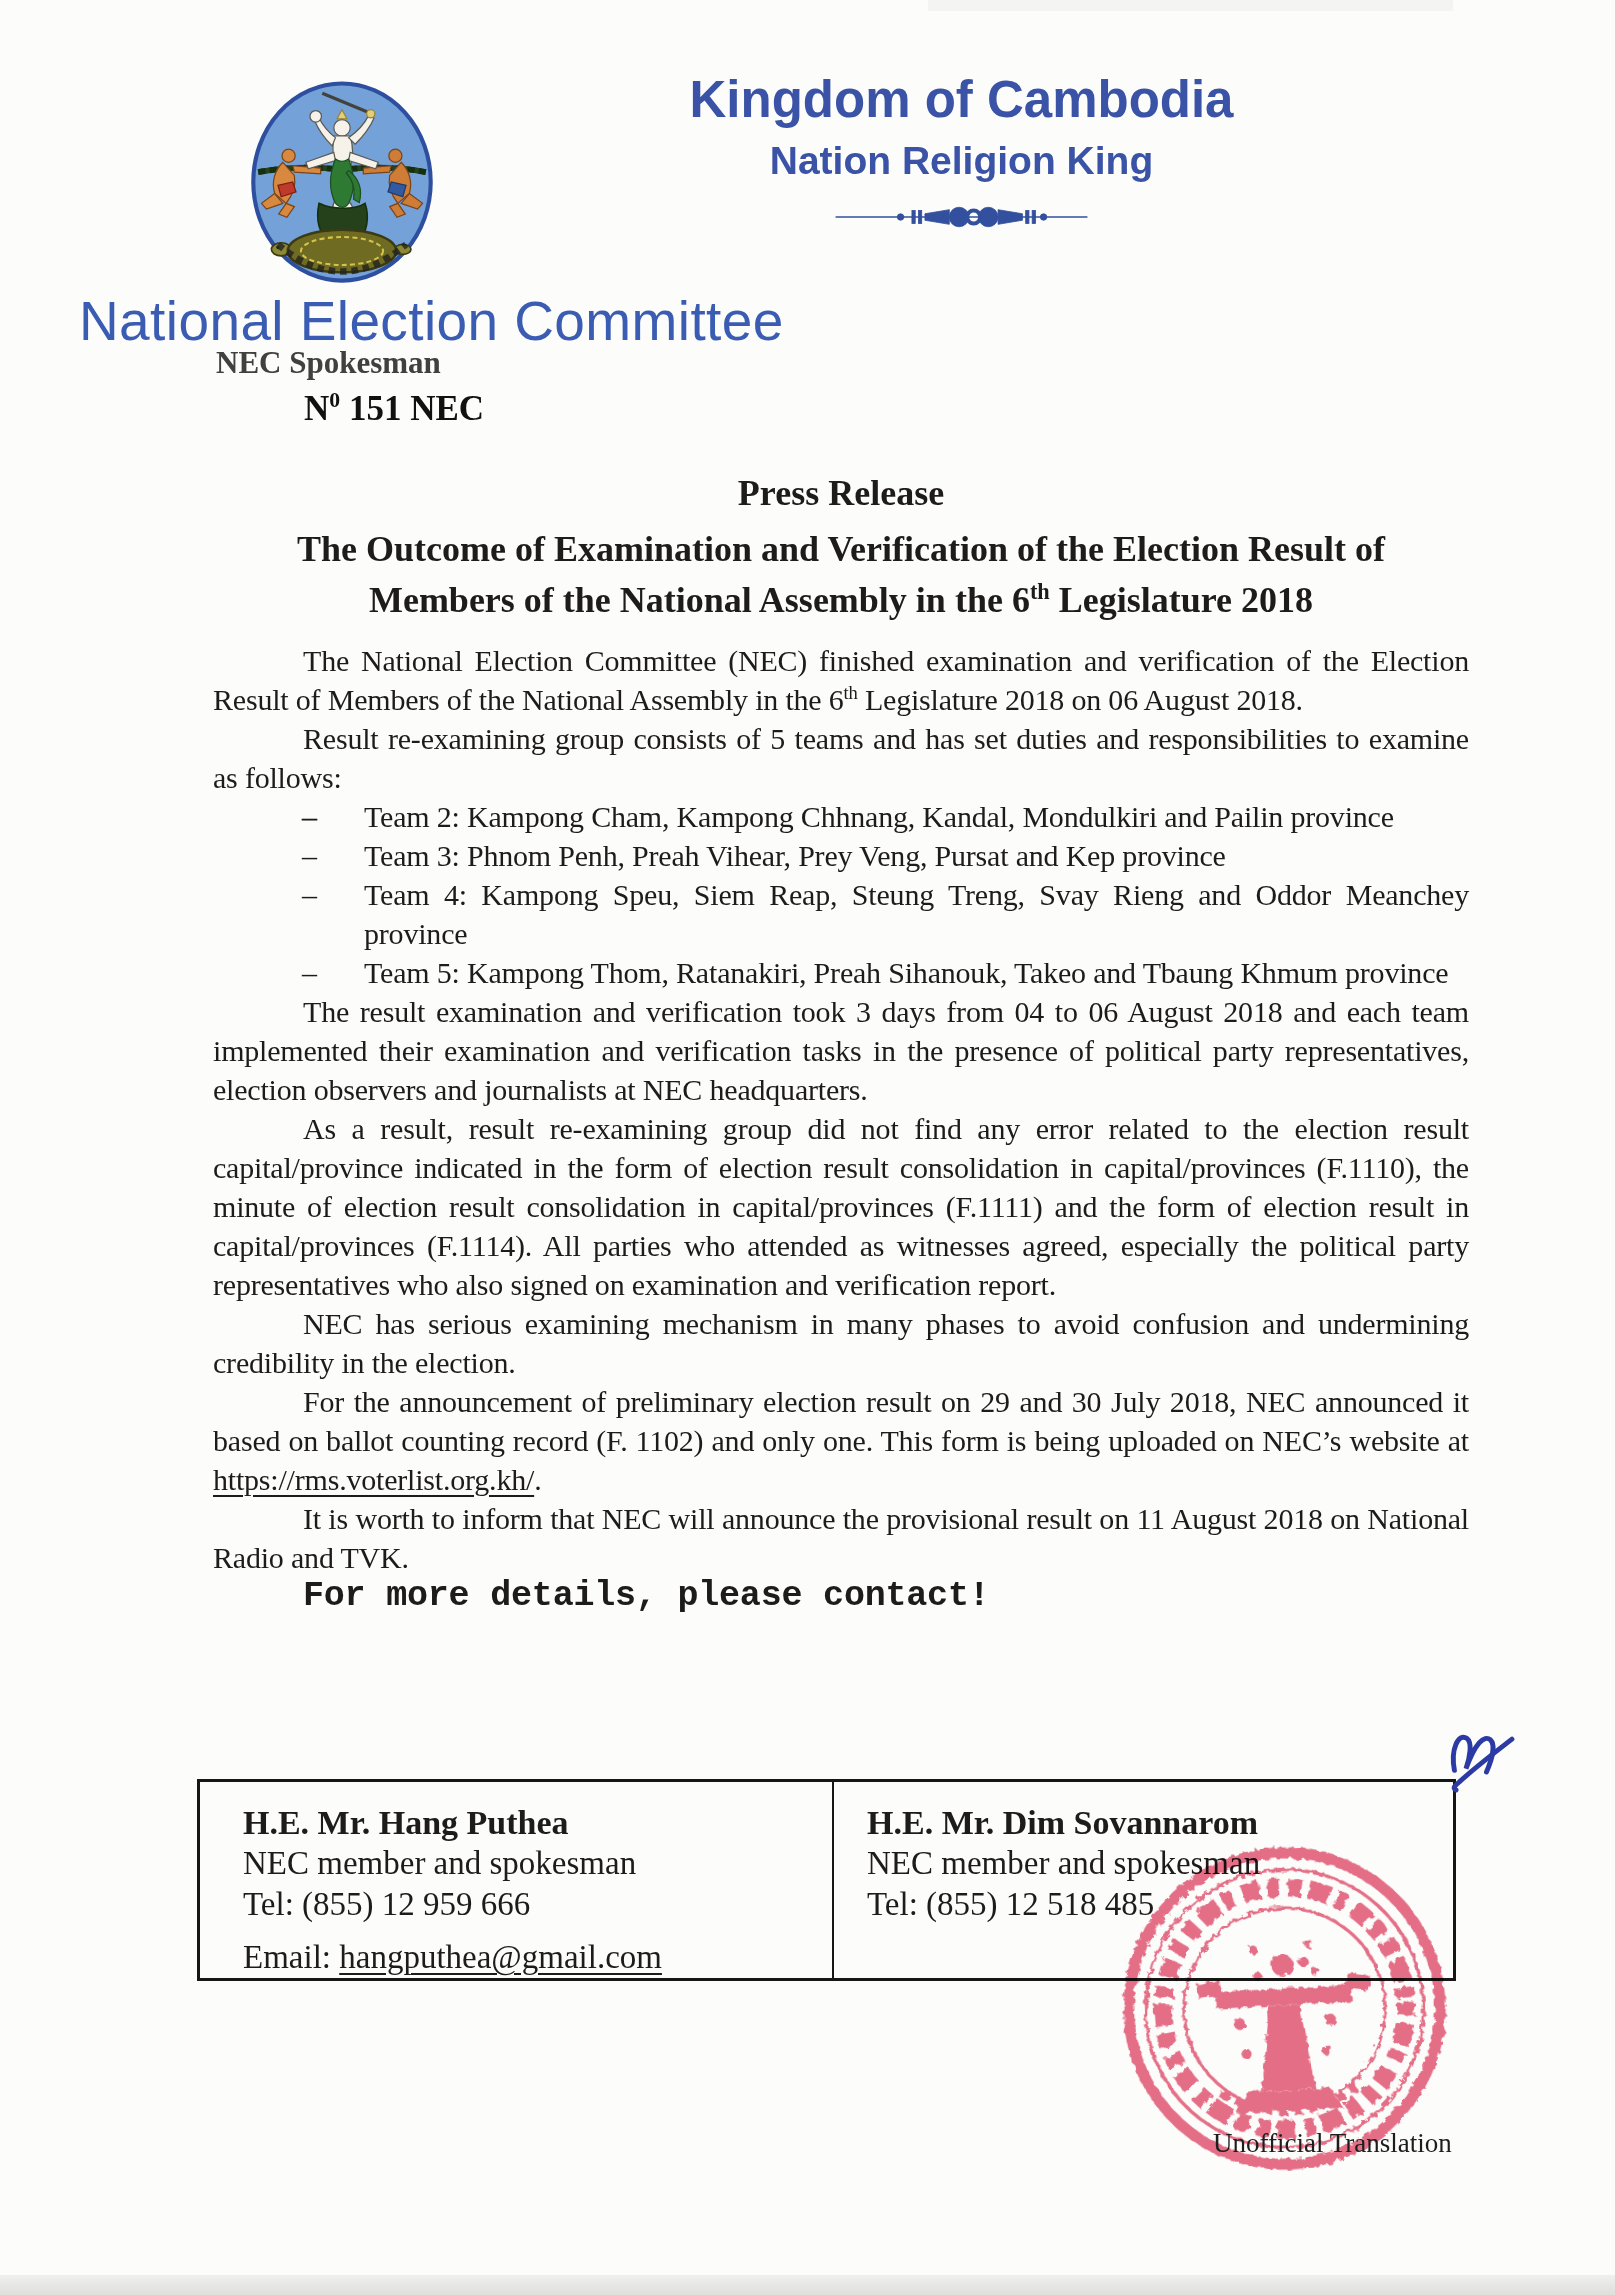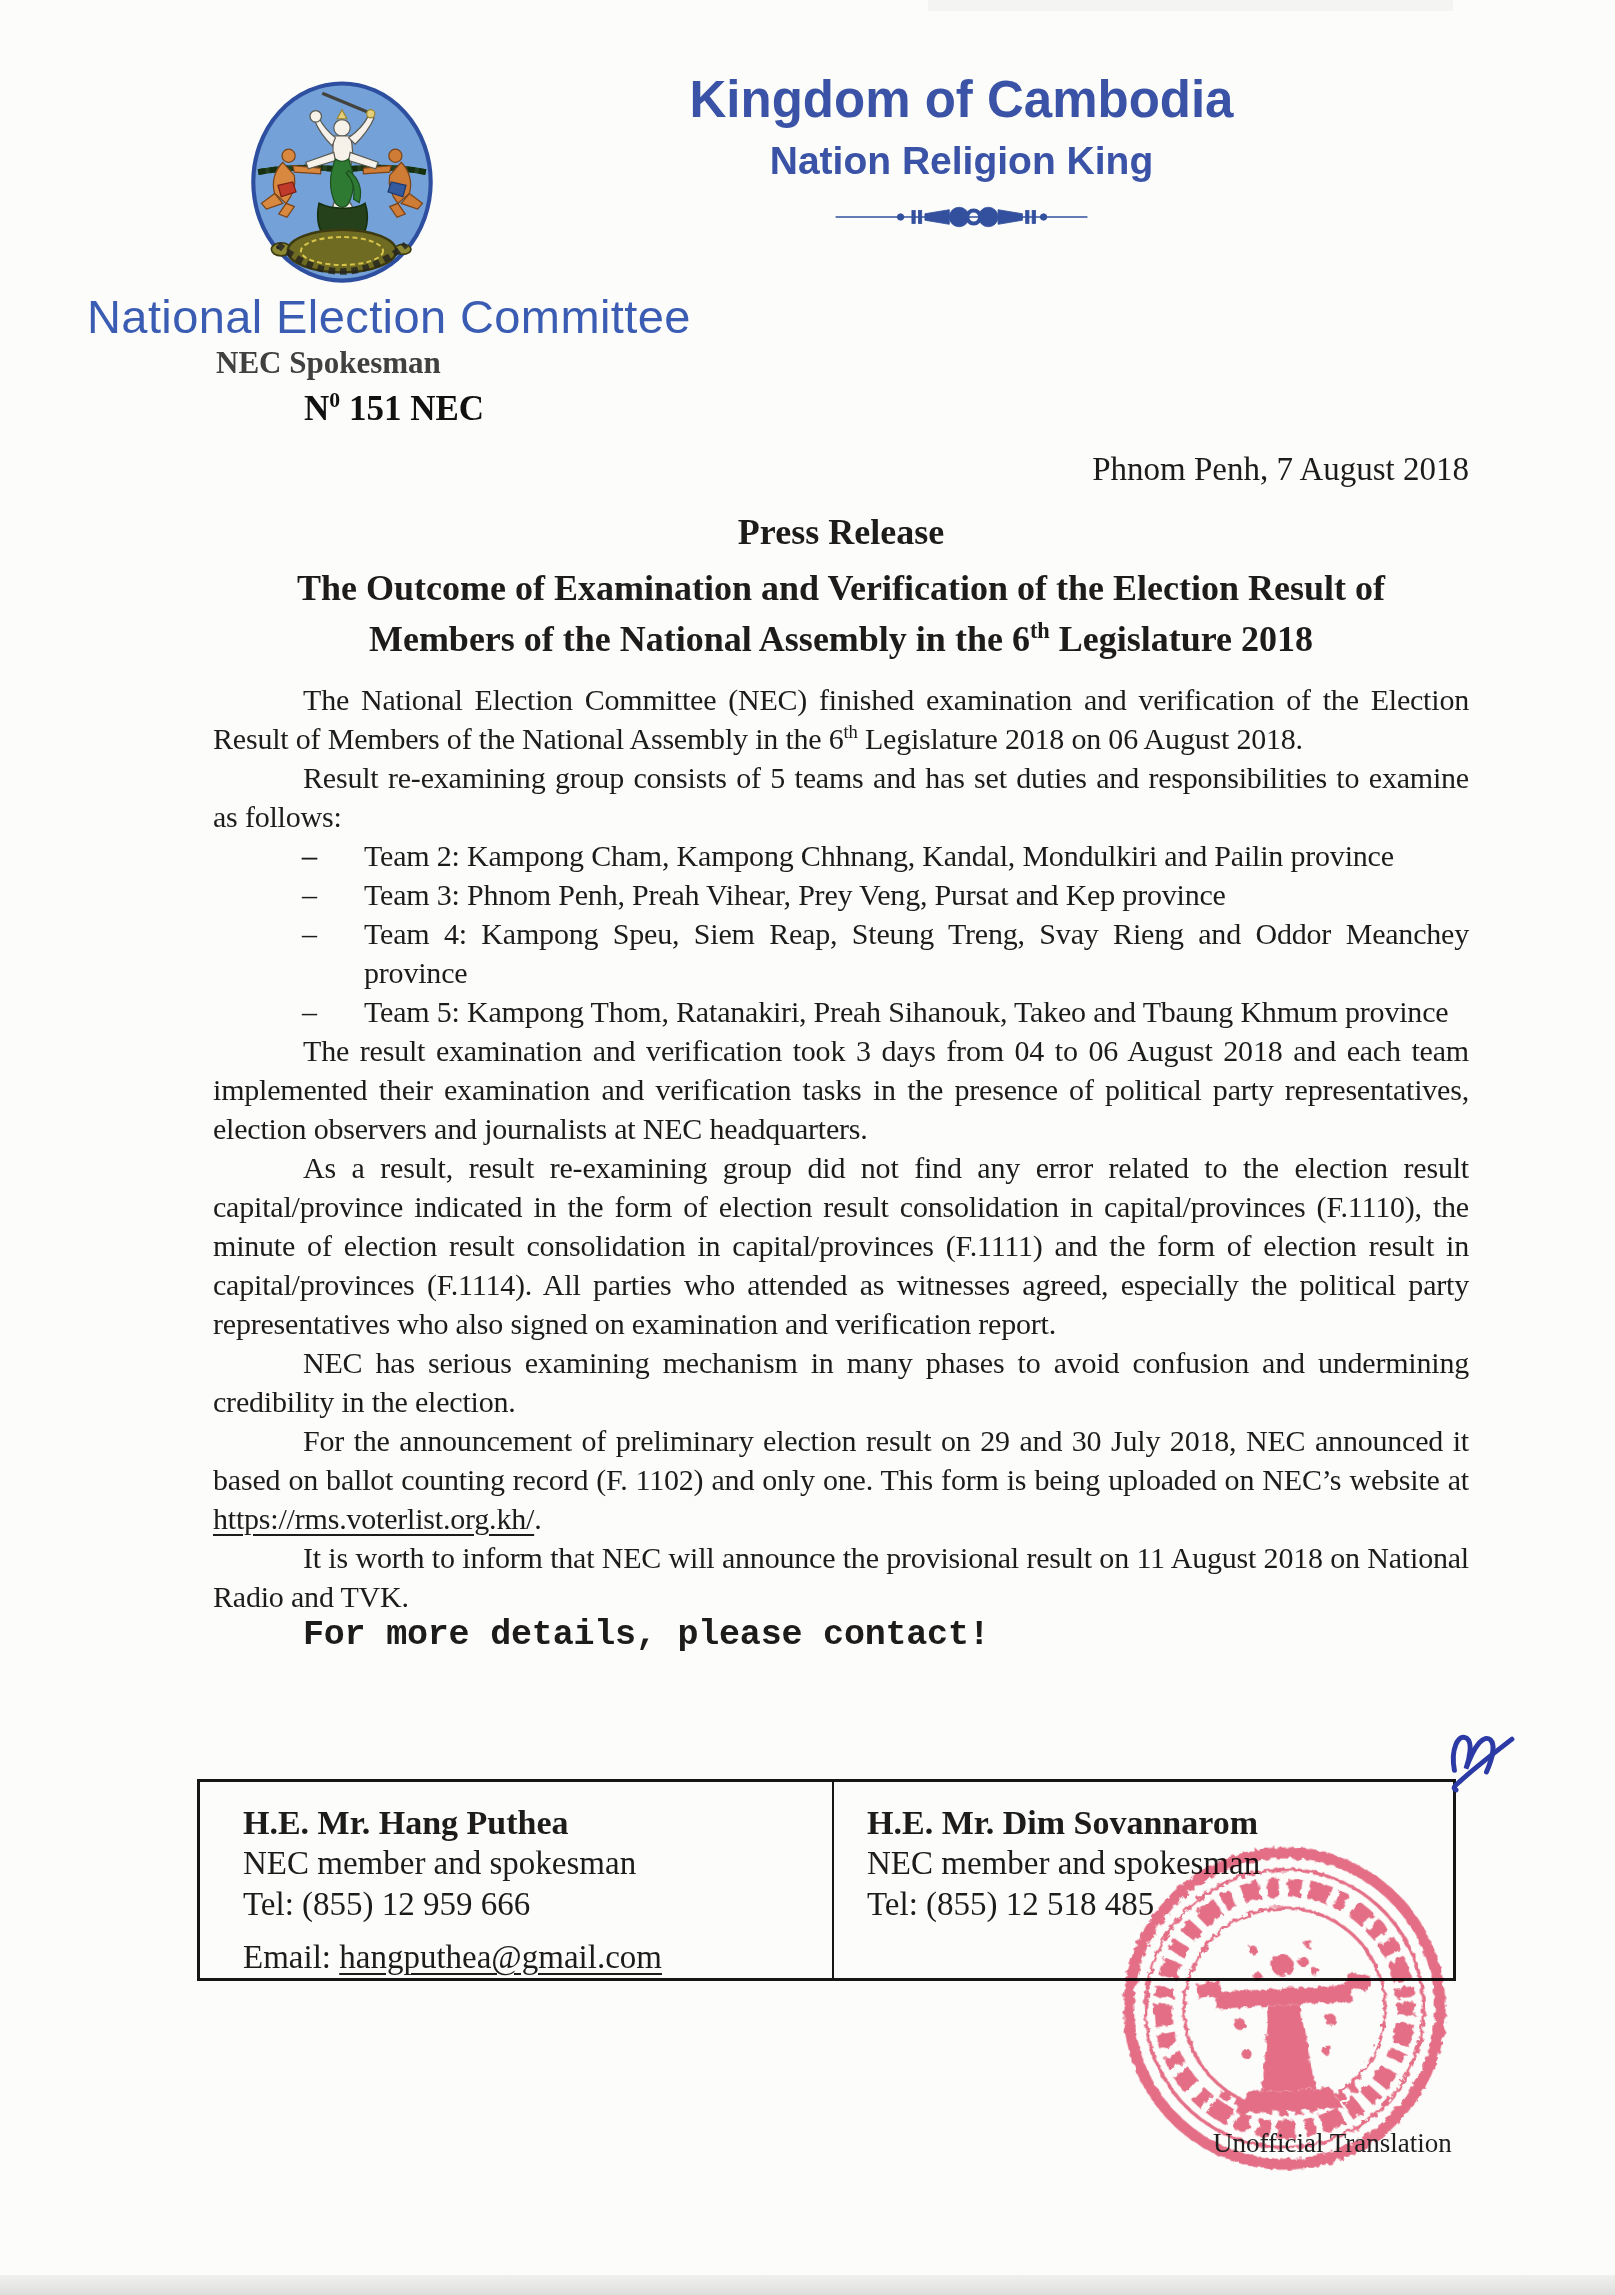--- a/index.html
+++ b/index.html
@@ -11,22 +11,22 @@
   .top-artifact{left:928px;top:0;width:525px;height:10.7px;background:#f4f4f2;}
   .bottom-strip{left:0;bottom:0;width:100%;height:19.7px;
                 background:linear-gradient(#f0f0ee,#dededc);}
 
   
   .hdr-right{left:542px;top:72px;width:839px;text-align:center;
              font-family:"Liberation Sans",sans-serif;color:#3a53a6;}
   .kingdom{font-size:51px;font-weight:bold;line-height:1.08;}
   .motto{font-size:39px;font-weight:bold;margin-top:11.5px;}
   .divider-wrap{margin:21.3px auto 0;width:255px;height:26px;}
-  .org{left:87px;top:289px;font-family:"Liberation Sans",sans-serif;
-       font-size:47px;color:#3a5cb2;letter-spacing:0.4px;}
+  .org{left:79px;top:289px;font-family:"Liberation Sans",sans-serif;
+       font-size:55px;color:#3a5cb2;letter-spacing:0.4px;}
   .spokesman{left:216px;top:345px;font-size:31px;font-weight:bold;color:#404040;}
   .refno{left:256px;top:389px;font-size:35px;font-weight:bold;color:#111;margin-left:48px;}
   sup{font-size:62%;vertical-align:super;line-height:0;}
 
   
   .flow{left:213px;top:450px;width:1256px;}
   .date{font-size:33px;line-height:39px;text-align:right;}
   .press{font-size:36px;line-height:46px;font-weight:bold;text-align:center;margin-top:19.7px;}
   .title{font-size:36px;line-height:51px;font-weight:bold;text-align:center;margin-top:8.2px;}
   .body{margin-top:14.8px;font-size:30px;line-height:39px;text-align:justify;
@@ -130,21 +130,20 @@
         </g>
       </svg>
     </div>
   </div>
 
   <div class="abs org">National Election Committee</div>
   <div class="abs spokesman">NEC Spokesman</div>
   <div class="abs refno"><span>N</span><sup>0</sup><span> 151 NEC</span></div>
 
   <div class="abs flow">
-    <div class="date">Phnom Penh, 7 August 2018</div>
     <div class="press">Press Release</div>
     <div class="title">
       <div>The Outcome of Examination and Verification of the Election Result of</div>
       <div><span>Members of the National Assembly in the 6</span><sup>th</sup><span> Legislature 2018</span></div>
     </div>
 
     <div class="body">
       <p><span>The National Election Committee (NEC) finished examination and verification of the Election Result of Members of the National Assembly in the 6</span><sup>th</sup><span> Legislature 2018 on 06 August 2018.</span></p>
       <p>Result re-examining group consists of 5 teams and has set duties and responsibilities to examine as follows:</p>
 

